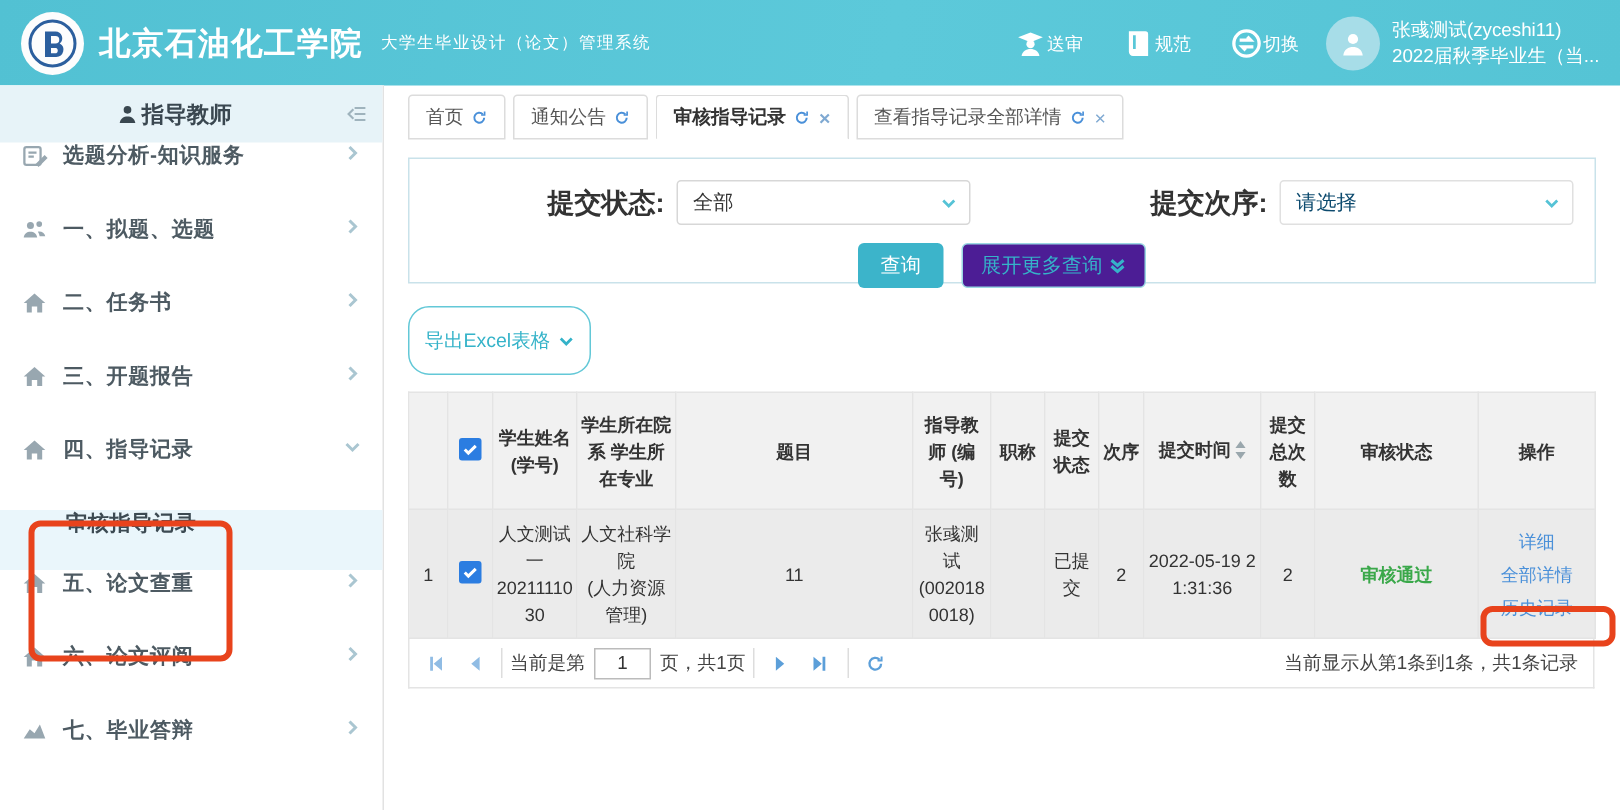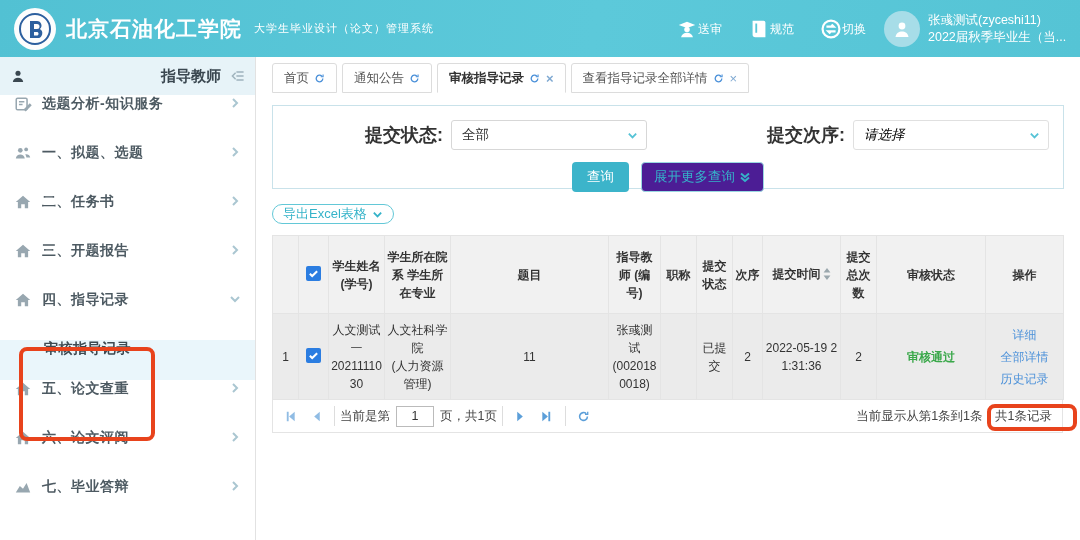--- a/index.html
+++ b/index.html
@@ -27,21 +27,21 @@
   .user-lines { font-size:12.5px; line-height:17px; white-space:nowrap; overflow:hidden; }
 
   
   .main { position:absolute; top:57px; left:0; width:1080px; height:483px; display:flex; }
   .sidebar { width:256px; background:#fff; border-right:1px solid #e2e2e2; flex:0 0 auto; }
   .content { flex:1; position:relative; padding:0 16px; }
 
   
   .side-head { height:38px; background:#e7f3f8; display:flex; align-items:center;
     font-size:15px; font-weight:bold; color:#3a4750; }
-  .side-head .role-wrap { flex:1; display:flex; align-items:center; justify-content:space-between; gap:2px;margin-left:10px; }
+  .side-head .role-wrap { flex:1; display:flex; align-items:center; justify-content:center; gap:2px;margin-left:10px; }
   .side-head svg { width:16px; height:16px; }
   .collapse-btn { width:34px; display:flex; justify-content:center; cursor:pointer; color:#9fb3bd; }
   .menu { list-style:none; }
   .menu li { height:49px; display:flex; padding:0 14px; cursor:pointer; }
   .menu li .mi-icon { width:18px; height:18px; color:#98a7b0; margin-right:10px; flex:0 0 auto; }
   .menu li .mi-icon svg { width:18px; height:18px; }
   .menu li .mi-label { font-size:14px; font-weight:600; color:#4d5a62; letter-spacing:.5px; }
   .menu li .mi-chevron { margin-left:auto; color:#aac6d1; }
   .menu li .mi-chevron svg { width:12px; height:12px; }
   .menu li.submenu { height:40px; background:#eaf6fb; padding-left:44px; }
@@ -58,33 +58,33 @@
   
   .filter-panel { margin-top:12px; border:1px solid #c9e2ea; height:84px; }
   .f-row1 { display:flex; align-items:center; margin-top:14px; }
   .f-group { display:flex; align-items:center; }
   .f-group.g1 { margin-left:92px; }
   .f-group.g2 { margin-left:120px; }
   .f-label { font-size:18px; font-weight:bold; color:#333; margin-right:8px; }
   .f-select { position:relative; width:196px; height:30px; border:1px solid #d7d7d7; border-radius:3px;
     background:#fff; display:flex; align-items:center; padding:0 24px 0 10px; font-size:13.5px;
     color:#333; cursor:pointer; }
-  .f-select.placeholder { color:#000000; border-color:#e0e0e0;font-style:italic; }
+  .f-select.placeholder { color:#0c4a6e; border-color:#e0e0e0; }
   .f-select .sel-chev { position:absolute; right:8px; color:#56c3d6; width:11px; height:11px; }
   .f-row2 { display:flex; justify-content:center; gap:12px; margin-top:12px; }
   .btn-query { background:#3cb4ca; color:#fff; border:none; border-radius:4px; font-size:13.5px;
     padding:6px 15px; cursor:pointer; font-family:inherit; }
   .btn-expand { background:#4c1d95; color:#35b3c9; border:1px solid #9ad8e2; border-radius:4px;
     font-size:13.5px; padding:5px 12px; cursor:pointer; display:flex; align-items:center; gap:4px;
     font-family:inherit; }
   .btn-expand svg { width:12px; height:12px; }
 
   
   .btn-export { margin-top:15px; background:#fff; color:#35b3c9; border:1px solid #63c8d7;
-    border-radius:14px; font-size:13px; padding:0 10px; cursor:pointer; display:inline-flex;
+    border-radius:14px; font-size:13px; padding:13px 10px; cursor:pointer; display:inline-flex;
     align-items:center; gap:5px; font-family:inherit; }
   .btn-export svg { width:11px; height:11px; }
 
   
   table { border-collapse:collapse; margin-top:11px; width:791px; table-layout:fixed; }
   th,td { border:1px solid #e4e4e4; text-align:center; vertical-align:middle;
     font-size:12px; color:#333; padding:4px 2px; word-break:break-all; line-height:18px; }
   thead th { background:#f1f1f1; font-weight:bold; height:78px; }
   tbody td { background:#ebebeb; height:86px; }
   .chk { width:15px; height:15px; background:#2b7de1; border-radius:2px; display:inline-flex;

